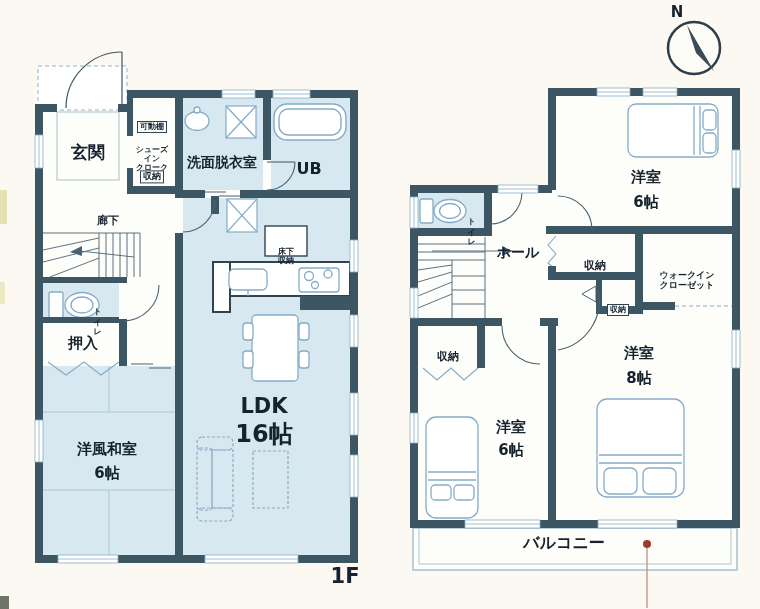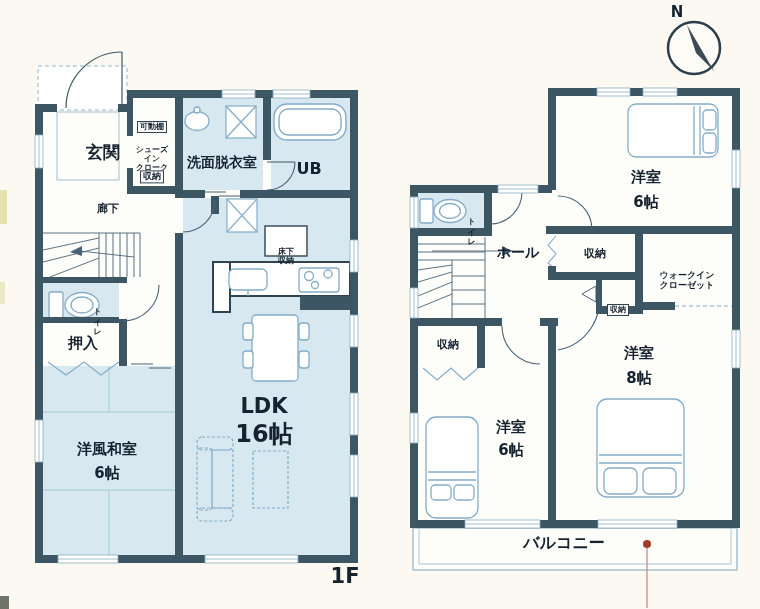--- a/index.html
+++ b/index.html
@@ -2,22 +2,22 @@
 <html><head>
 <meta charset="utf-8">
 <style>
   html,body{margin:0;padding:0;}
   .page{position:relative;width:760px;height:609px;background:#fbf9f1;font-family:"DejaVu Sans",sans-serif;overflow:hidden;}
   .page svg{position:absolute;left:0;top:0;}
   .lbl{position:absolute;transform:translate(-50%,-50%);color:#16222e;font-weight:700;white-space:nowrap;text-align:center;line-height:1.12;}
   .boxed{background:#ffffff;border:1px solid #2f4450;padding:0 2px;line-height:1.25;}
   .vert{writing-mode:vertical-rl;text-orientation:upright;letter-spacing:1px;}
   .ln{display:block;}
-  .s8{font-size:8px;margin-top:16px;} .s9{font-size:9px;} .s10{font-size:14px;} .s11{font-size:11px;}
-  .s15{font-size:15px;} .s16{font-size:16px;} .s17{font-size:17px;margin-left:15px;} .s18{font-size:16px;}
+  .s8{font-size:8px;margin-top:16px;} .s9{font-size:9px;} .s10{font-size:14px;} .s11{font-size:11px;margin-top:12px;}
+  .s15{font-size:15px;} .s16{font-size:16px;} .s17{font-size:17px;} .s18{font-size:16px;}
   .s19{font-size:24px;} .s21{font-size:21px;text-align:center;}
 </style>
 </head>
 <body>
 
 <div class="page">
 <svg width="760" height="609" viewBox="0 0 760 609">
 
   <g>
     <rect x="0" y="190" width="7" height="34" fill="#cfc96f" opacity="0.5"></rect>

